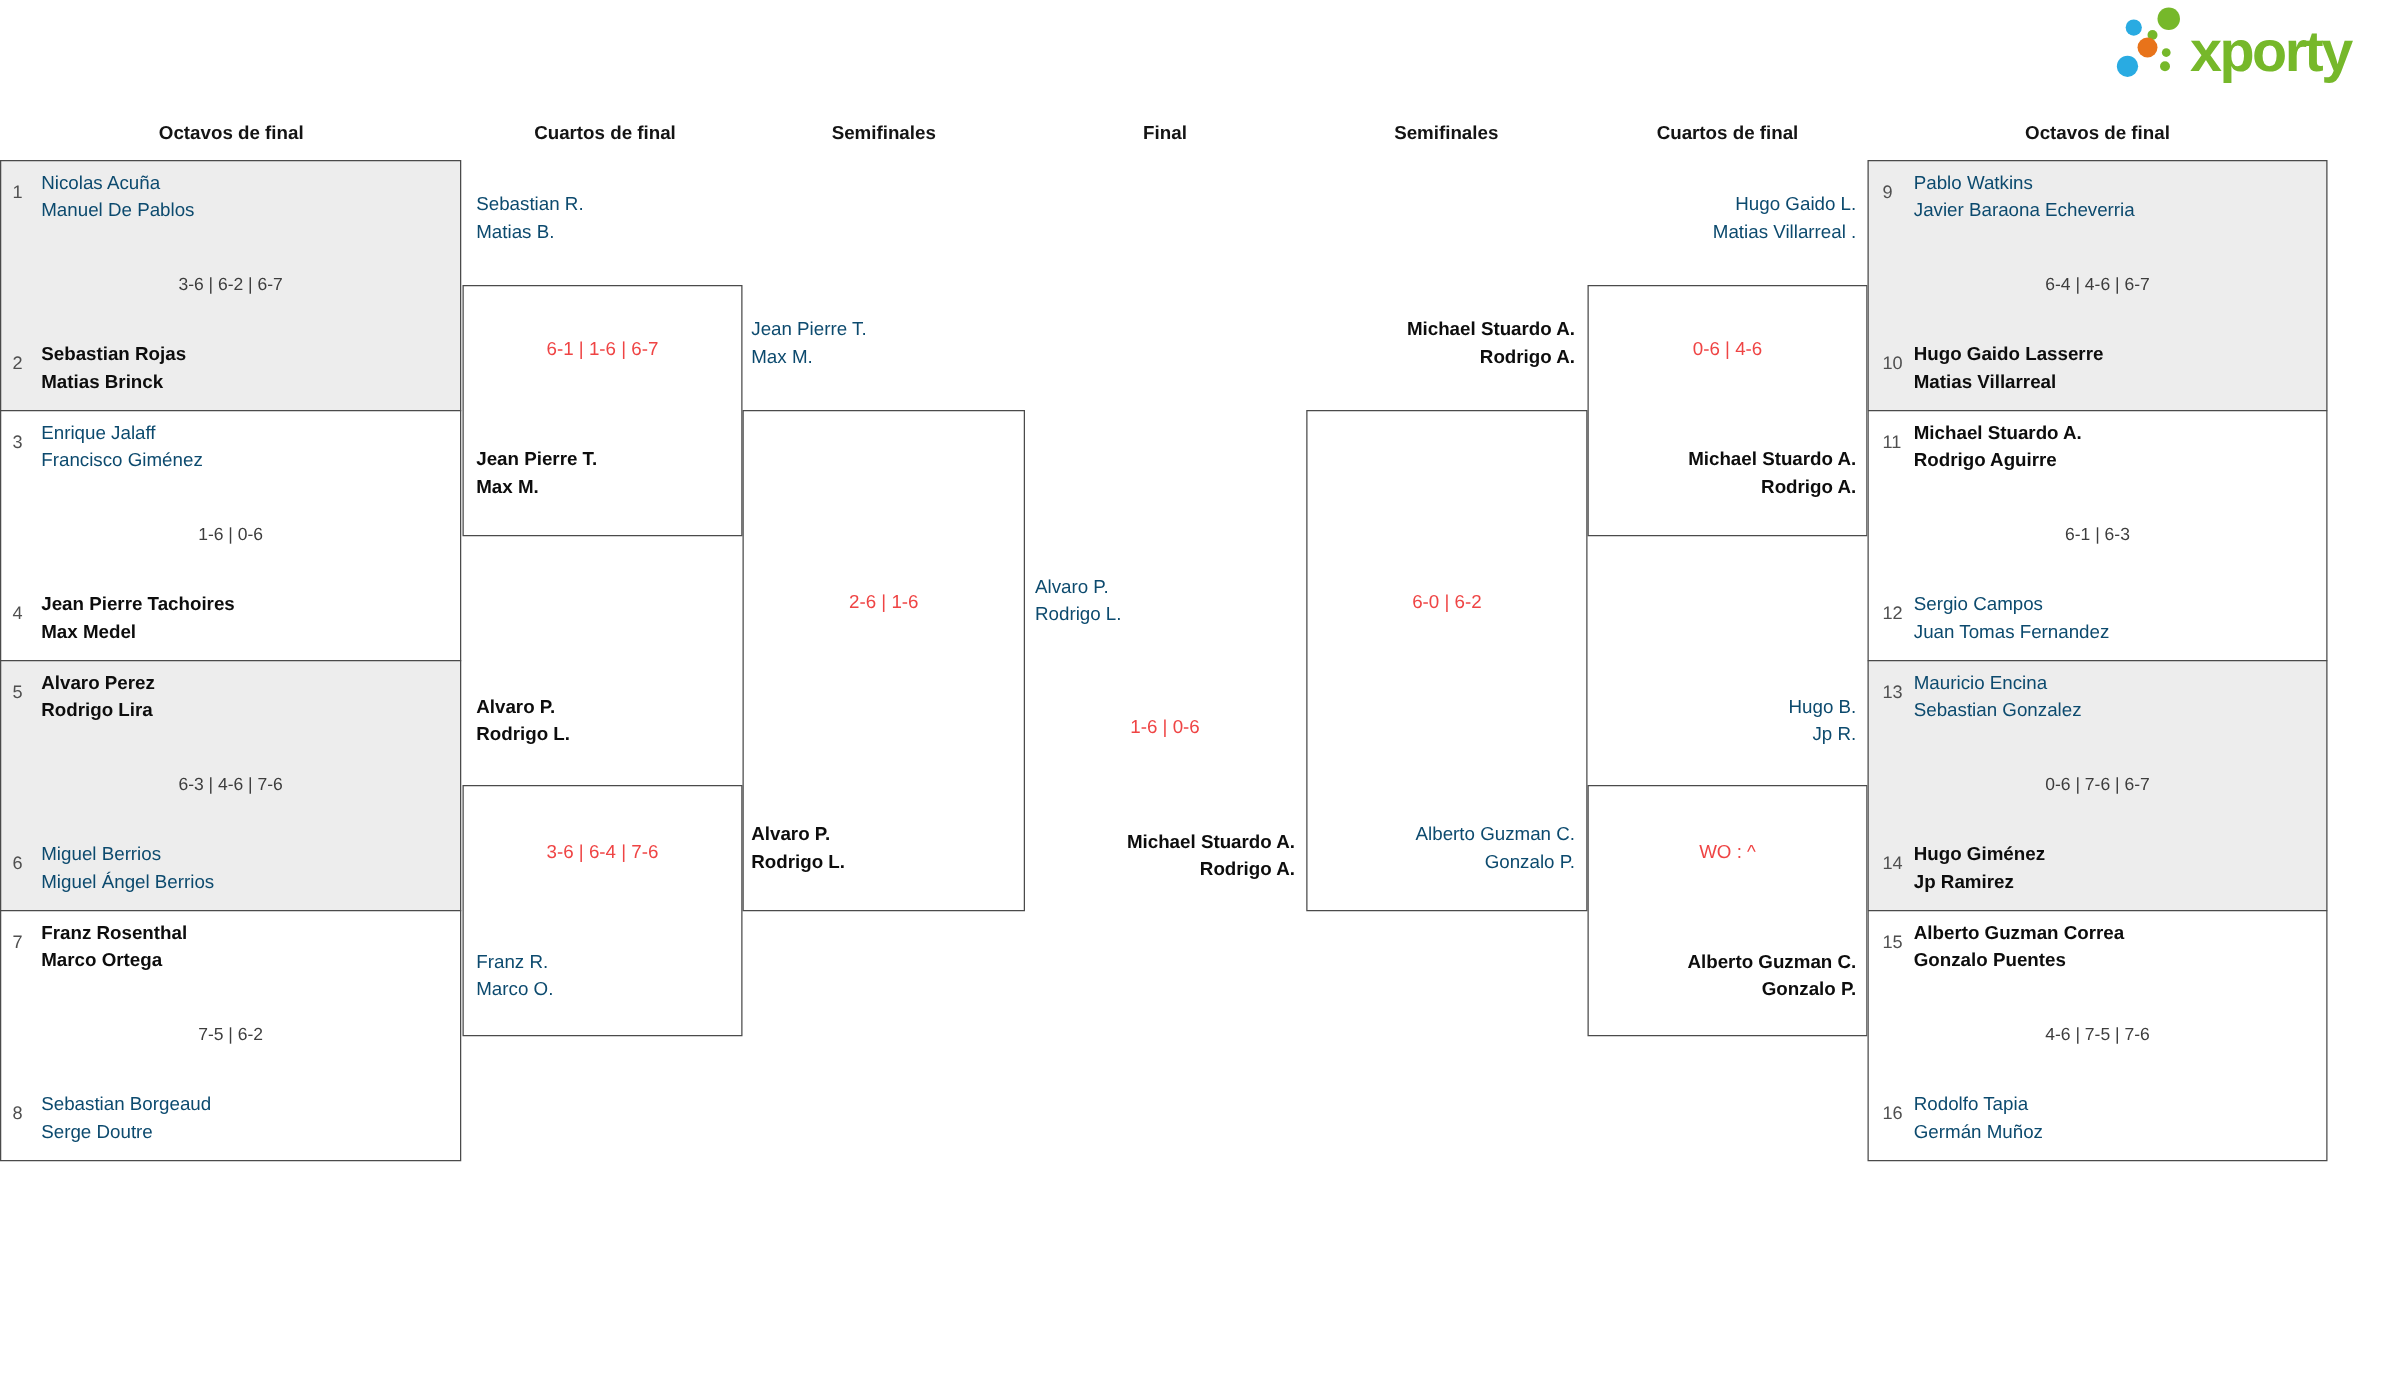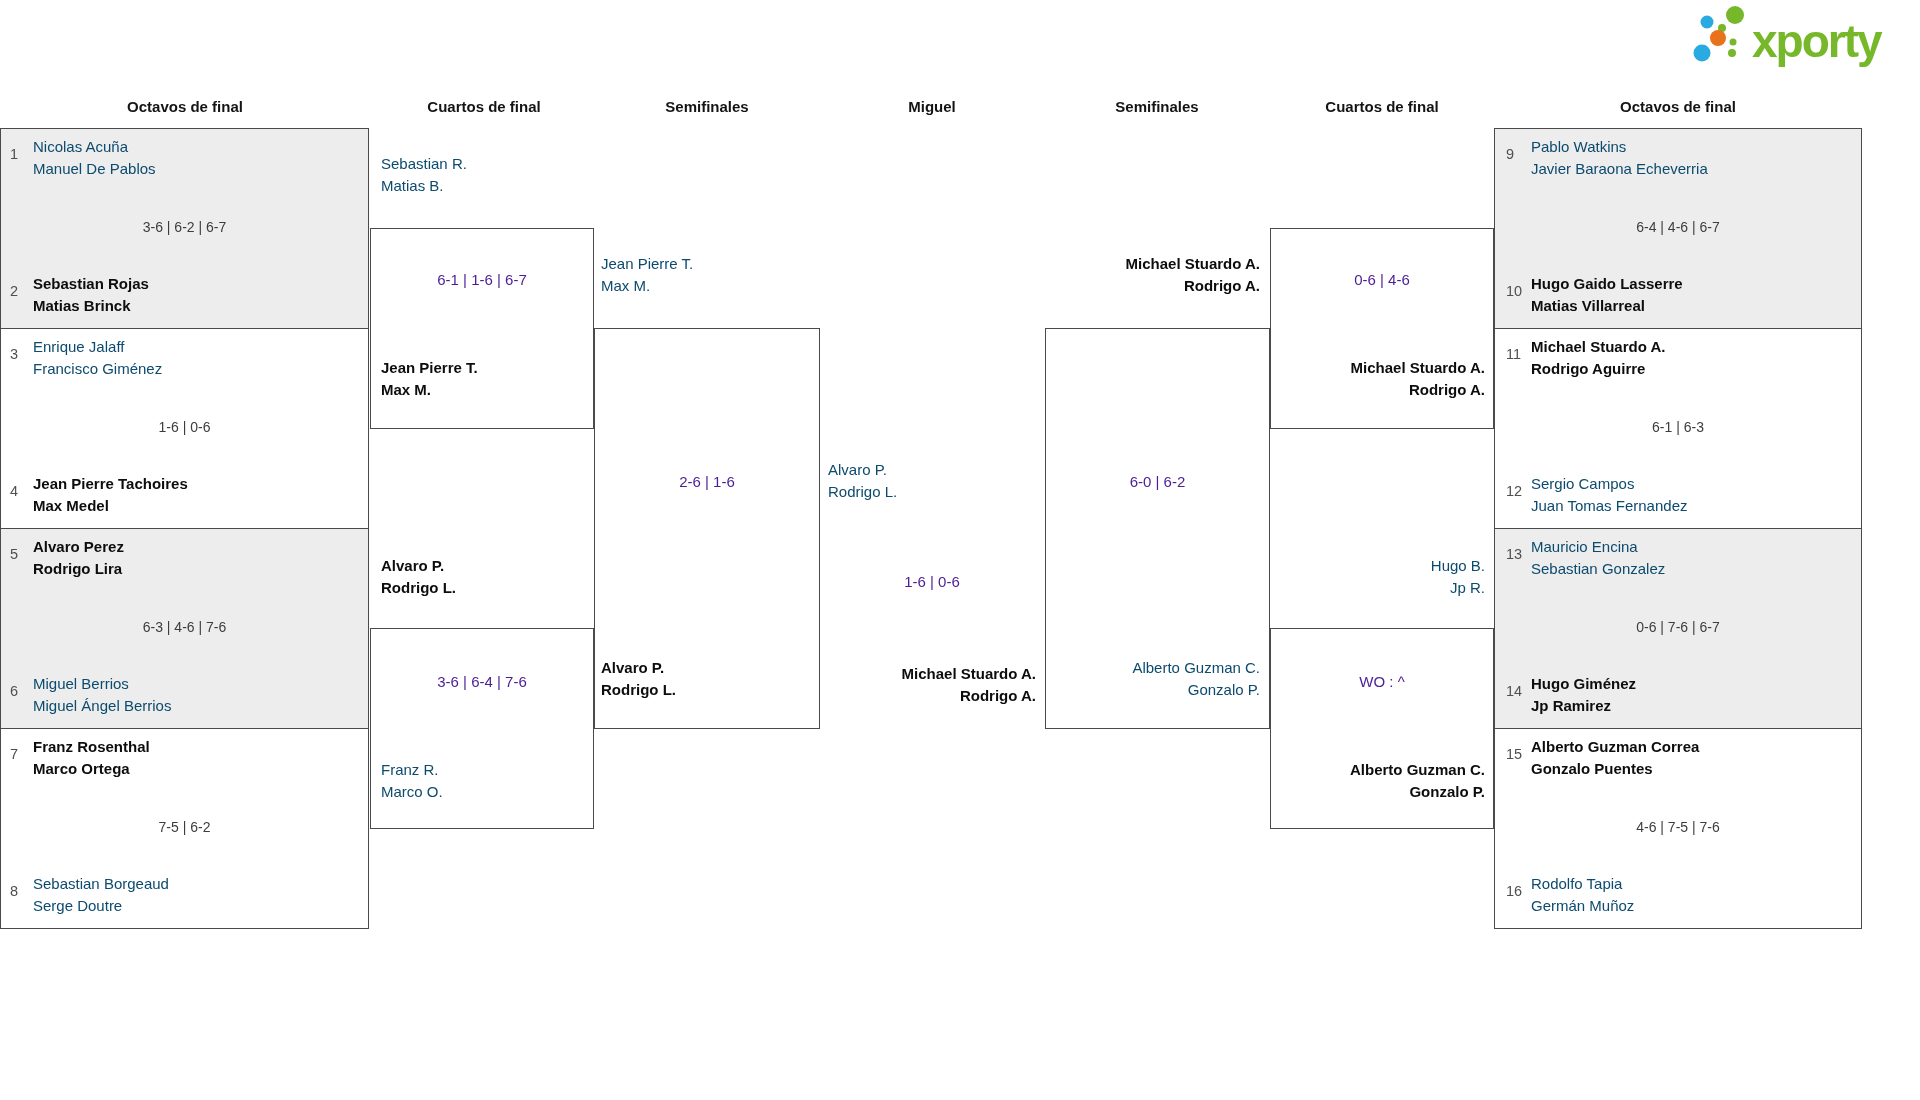--- a/index.html
+++ b/index.html
@@ -19,21 +19,21 @@
   .pairline{white-space:nowrap;}
   .pair{position:absolute;font-size:15px;line-height:22px;color:#0c4a6e;}
   .pair.w{font-weight:700;color:#0d0d0d;}
   .pair.r{text-align:right;}
   .mbox .pair{left:32px;} .mbox.right .pair{left:36px;}
   .mbox .pair.tt{top:7px;} .mbox .pair.tb{top:144px;}
   .score{position:absolute;text-align:center;font-size:14px;color:#3d3d3d;white-space:nowrap;}
   .mbox .score{left:0;right:0;top:90px;}
   
   .frame{position:absolute;border:1px solid #4a4a4a;box-sizing:border-box;background:transparent;}
-  .fscore{position:absolute;text-align:center;font-size:15px;color:#4c1d95;white-space:nowrap;}
+  .fscore{position:absolute;text-align:center;font-size:15px;color:#ef4444;white-space:nowrap;}
   .logo{position:absolute;left:1688px;top:4px;width:228px;height:68px;}
 </style>
 </head>
 <body>
 
 <div id="stage">
 
   <div class="title">
   </div>
 
@@ -46,21 +46,21 @@
       <circle cx="45" cy="38" r="3.5" fill="#76b82a"></circle>
       <circle cx="14" cy="49" r="8.5" fill="#29abe2"></circle>
       <circle cx="44" cy="49" r="4" fill="#76b82a"></circle>
       <text x="64" y="53" font-family="Liberation Sans, sans-serif" font-size="46" font-weight="bold" letter-spacing="-2" fill="#76b82a">xporty</text>
     </svg>
   </div>
 
   <div class="colhead" style="left:35px">Octavos de final</div>
   <div class="colhead" style="left:334px">Cuartos de final</div>
   <div class="colhead" style="left:557px">Semifinales</div>
-  <div class="colhead" style="left:782px">Miguel</div>
+  <div class="colhead" style="left:782px">Final</div>
   <div class="colhead" style="left:1007px">Semifinales</div>
   <div class="colhead" style="left:1232px">Cuartos de final</div>
   <div class="colhead" style="left:1528px">Octavos de final</div>
 
   <div class="mbox left gray" style="top:128px">
     <div class="seed st">1</div>
     <div class="pair tt">
       <div class="pairline">Nicolas Acuña</div>
       <div class="pairline">Manuel De Pablos</div>
     </div>
@@ -162,20 +162,24 @@
     <div class="pairline">Michael Stuardo A.</div>
     <div class="pairline">Rodrigo A.</div>
   </div>
   <div class="fscore" style="left:1045px;width:225px;top:473px">6-0 | 6-2</div>
   <div class="pair r" style="left:1049px;width:211px;top:657px">
     <div class="pairline">Alberto Guzman C.</div>
     <div class="pairline">Gonzalo P.</div>
   </div>
 
   <div class="frame" style="left:1270px;top:228px;width:224px;height:201px"></div>
+  <div class="pair r" style="left:1276px;width:209px;top:153px">
+    <div class="pairline">Hugo Gaido L.</div>
+    <div class="pairline">Matias Villarreal .</div>
+  </div>
   <div class="fscore" style="left:1270px;width:224px;top:271px">0-6 | 4-6</div>
   <div class="pair w r" style="left:1276px;width:209px;top:357px">
     <div class="pairline">Michael Stuardo A.</div>
     <div class="pairline">Rodrigo A.</div>
   </div>
 
   <div class="frame" style="left:1270px;top:628px;width:224px;height:201px"></div>
   <div class="pair r" style="left:1276px;width:209px;top:555px">
     <div class="pairline">Hugo B.</div>
     <div class="pairline">Jp R.</div>

